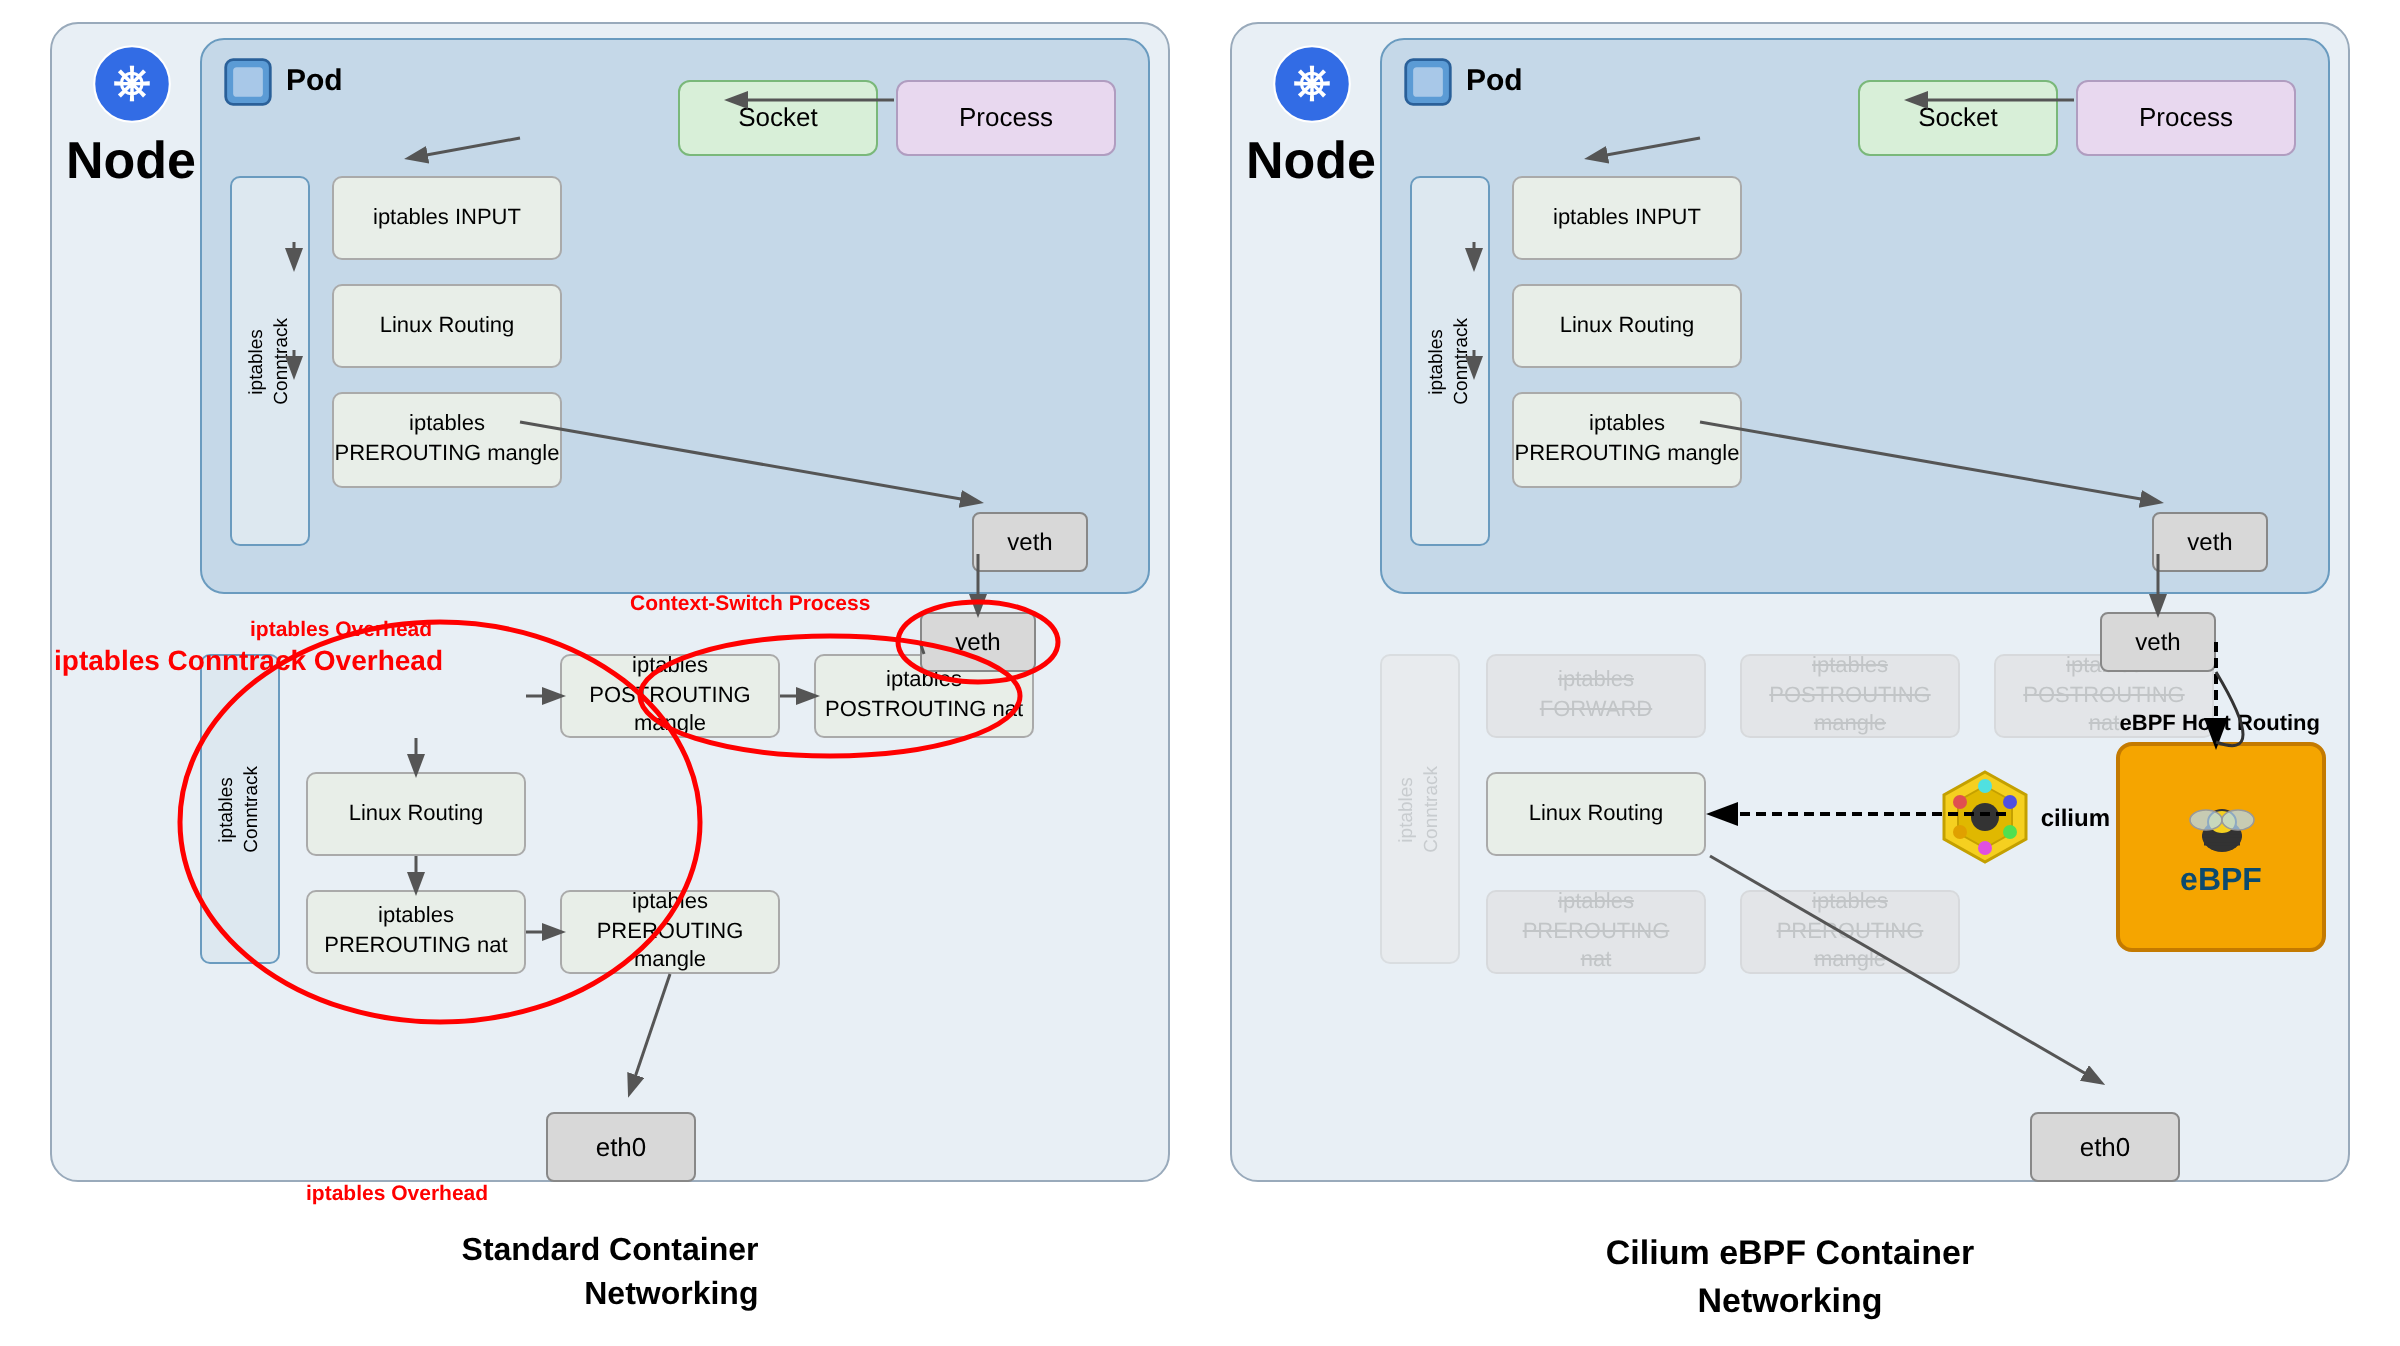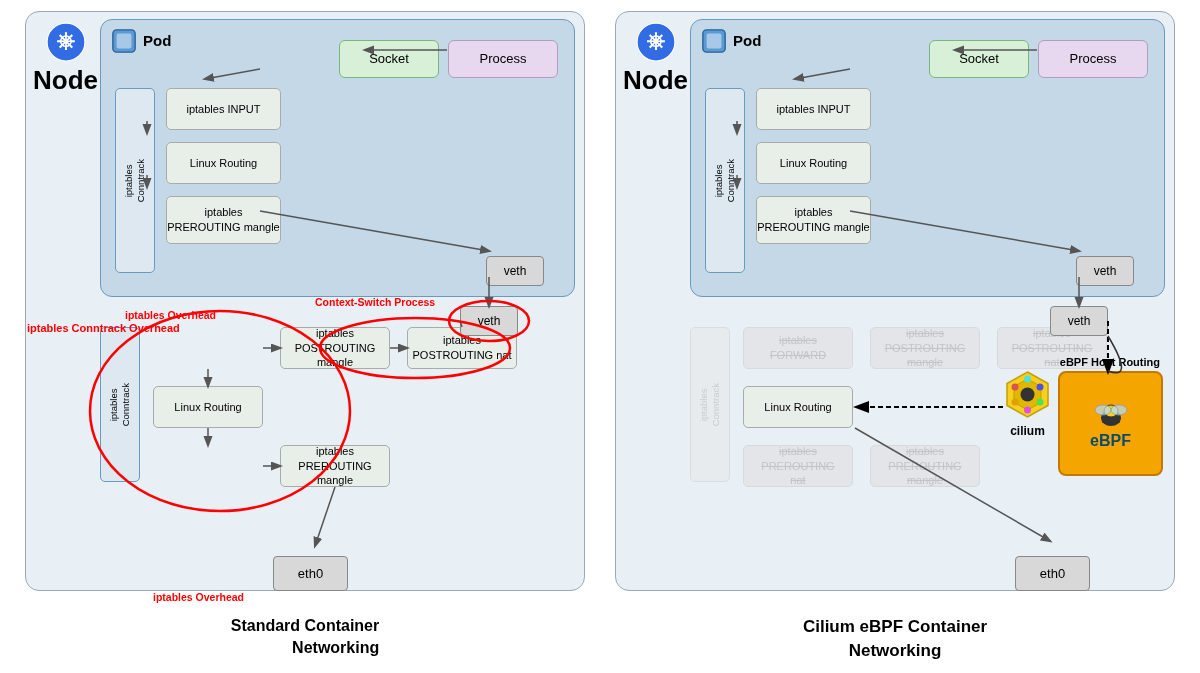--- a/index.html
+++ b/index.html
@@ -158,20 +158,25 @@
         <span>iptables
 POSTROUTING
 nat</span>
       </div>
 
       <div style="position:absolute;top:375px;left:128px;width:110px;height:42px;background:#e8eee8;border:1px solid #aaa;border-radius:5px;display:flex;align-items:center;justify-content:center;font-size:11px;text-align:center;line-height:1.3;">
         <span>Linux
 Routing</span>
       </div>
 
+      <div style="position:absolute;top:434px;left:128px;width:110px;height:42px;background:#e8eee8;border:1px solid #aaa;border-radius:5px;display:flex;align-items:center;justify-content:center;font-size:11px;text-align:center;line-height:1.3;">
+        <span>iptables
+PREROUTING
+nat</span>
+      </div>
 
       <div style="position:absolute;top:434px;left:255px;width:110px;height:42px;background:#e8eee8;border:1px solid #aaa;border-radius:5px;display:flex;align-items:center;justify-content:center;font-size:11px;text-align:center;line-height:1.3;">
         <span>iptables
 PREROUTING
 mangle</span>
       </div>
 
       <div style="position:absolute;top:295px;left:435px;width:58px;height:30px;background:#d8d8d8;border:1px solid #888;border-radius:4px;display:flex;align-items:center;justify-content:center;font-size:12px;">
         <span>veth</span>
       </div>
@@ -217,21 +222,21 @@
         <defs>
           <marker id="arrow" markerWidth="8" markerHeight="8" refX="6" refY="3" orient="auto">
             <path d="M0,0 L0,6 L8,3 z" fill="#555"></path>
           </marker>
           <marker id="red-arrow" markerWidth="8" markerHeight="8" refX="6" refY="3" orient="auto">
             <path d="M0,0 L0,6 L8,3 z" fill="red"></path>
           </marker>
         </defs>
       </svg>
 
-      <div style="position:absolute;top:310px;left:2px;color:red;font-size:11px;font-weight:bold;line-height:1.3;">
+      <div style="position:absolute;top:310px;left:2px;color:red;font-size:14px;font-weight:bold;line-height:1.3;">
         <span>iptables
 Conntrack
 Overhead</span>
       </div>
       <div style="position:absolute;top:298px;left:100px;color:red;font-size:10.5px;font-weight:bold;">
         <span>iptables Overhead</span>
       </div>
       <div style="position:absolute;top:285px;left:290px;color:red;font-size:10.5px;font-weight:bold;line-height:1.3;">
         <span>Context-Switch
 Process</span>
@@ -347,21 +352,21 @@
           <ellipse cx="26" cy="14" rx="8" ry="5" fill="rgba(180,220,255,0.7)" stroke="#999" stroke-width="0.8"></ellipse>
         </svg>
         <span style="font-size:16px;font-weight:bold;color:#0c4a6e;">eBPF</span>
       </div>
 
       <div style="position:absolute;top:345px;right:15px;font-size:11px;font-weight:bold;text-align:right;">
         <span>eBPF
 Host Routing</span>
       </div>
 
-      <div style="position:absolute;top:356px;right:120px;display:flex;flex-direction:column;align-items:center;">
+      <div style="position:absolute;top:370px;right:120px;display:flex;flex-direction:row;align-items:center;">
         <svg width="55" height="55" viewBox="0 0 55 55">
 
           <polygon points="27.5,5 48,16.5 48,38.5 27.5,50 7,38.5 7,16.5" fill="#f5d020" stroke="#c4a000" stroke-width="1.5"></polygon>
           <polygon points="27.5,12 41,19.5 41,35.5 27.5,43 14,35.5 14,19.5" fill="#e0b800" stroke="#c4a000" stroke-width="1"></polygon>
           <circle cx="27.5" cy="27.5" r="7" fill="#333"></circle>
           <circle cx="15" cy="20" r="3.5" fill="#e05050"></circle>
           <circle cx="40" cy="20" r="3.5" fill="#5050e0"></circle>
           <circle cx="40" cy="35" r="3.5" fill="#50e050"></circle>
           <circle cx="15" cy="35" r="3.5" fill="#e0a000"></circle>
           <circle cx="27.5" cy="12" r="3.5" fill="#50e0e0"></circle>

